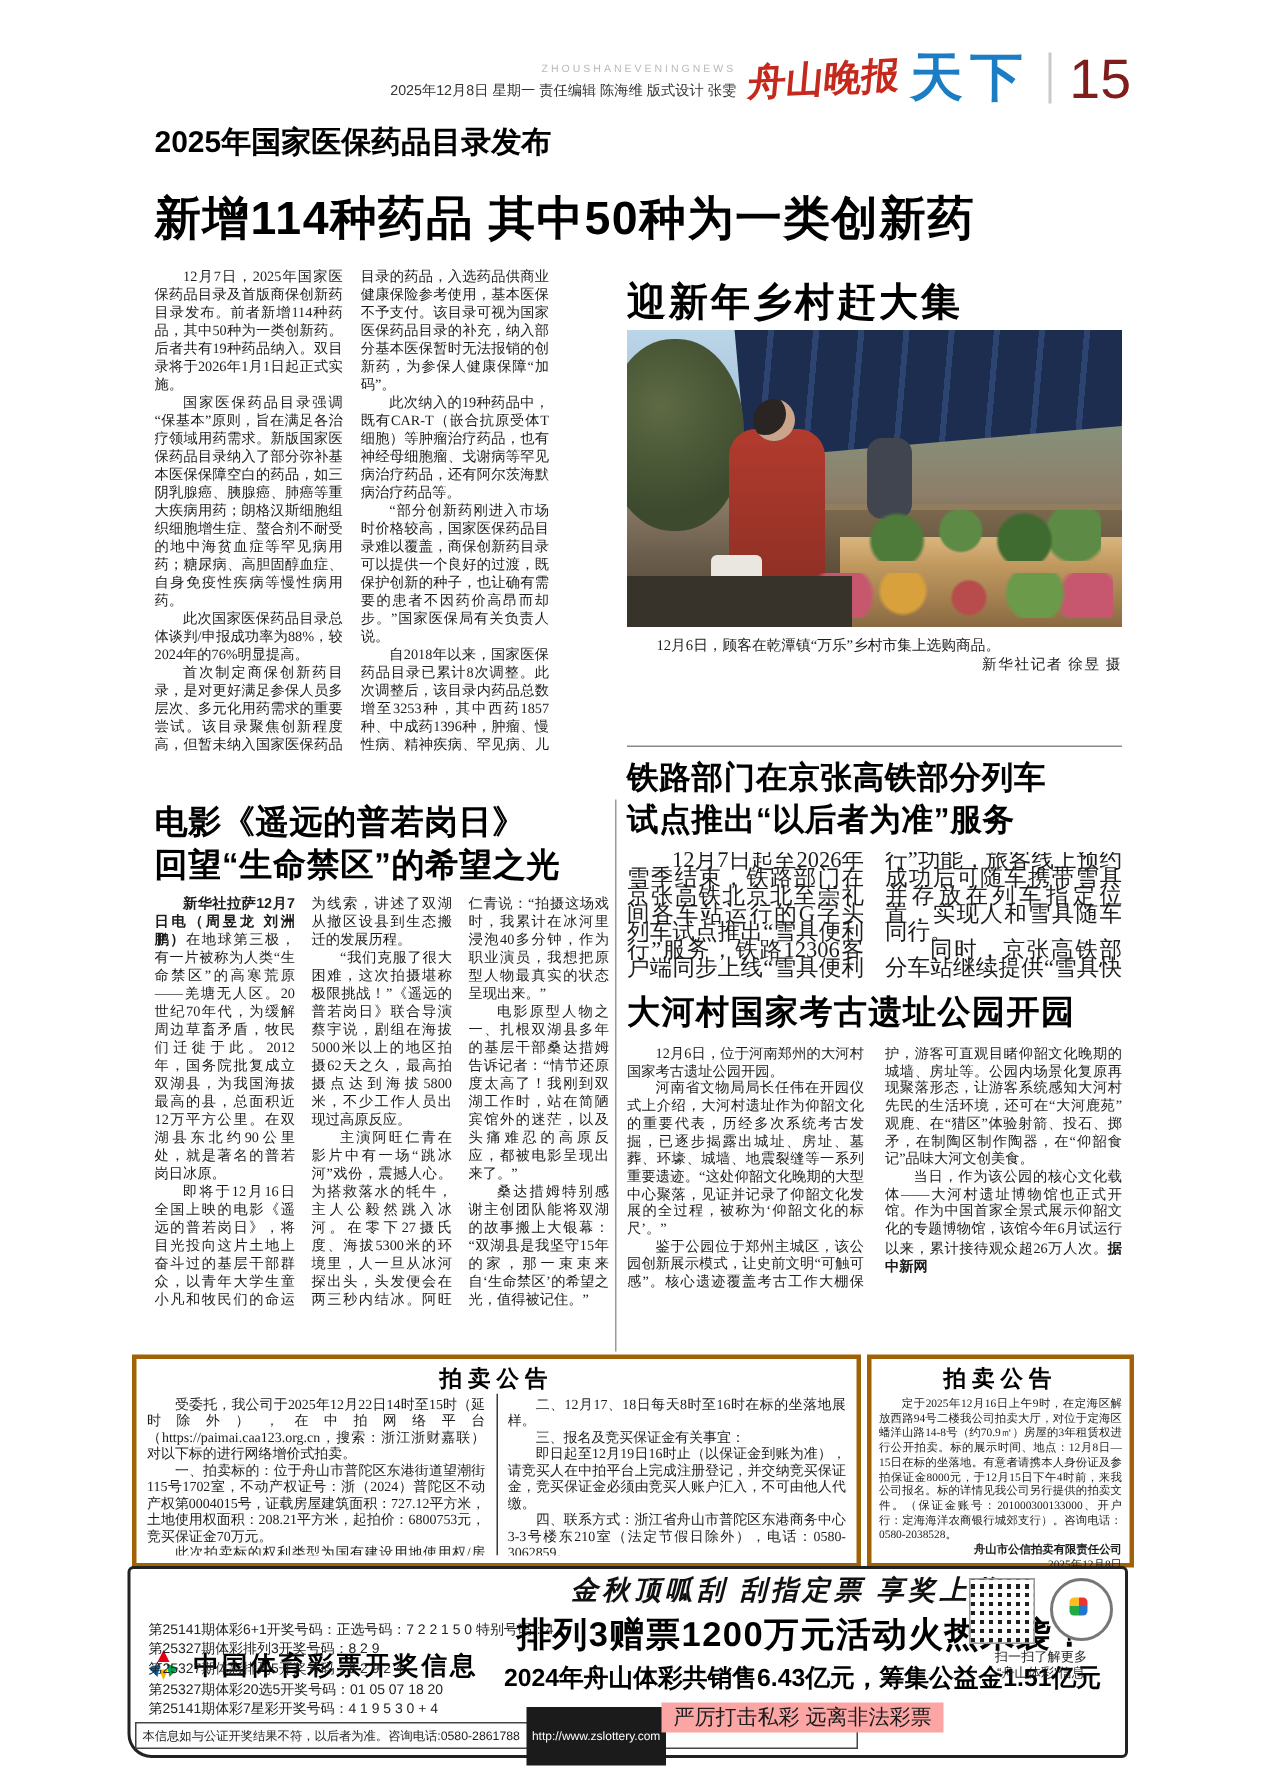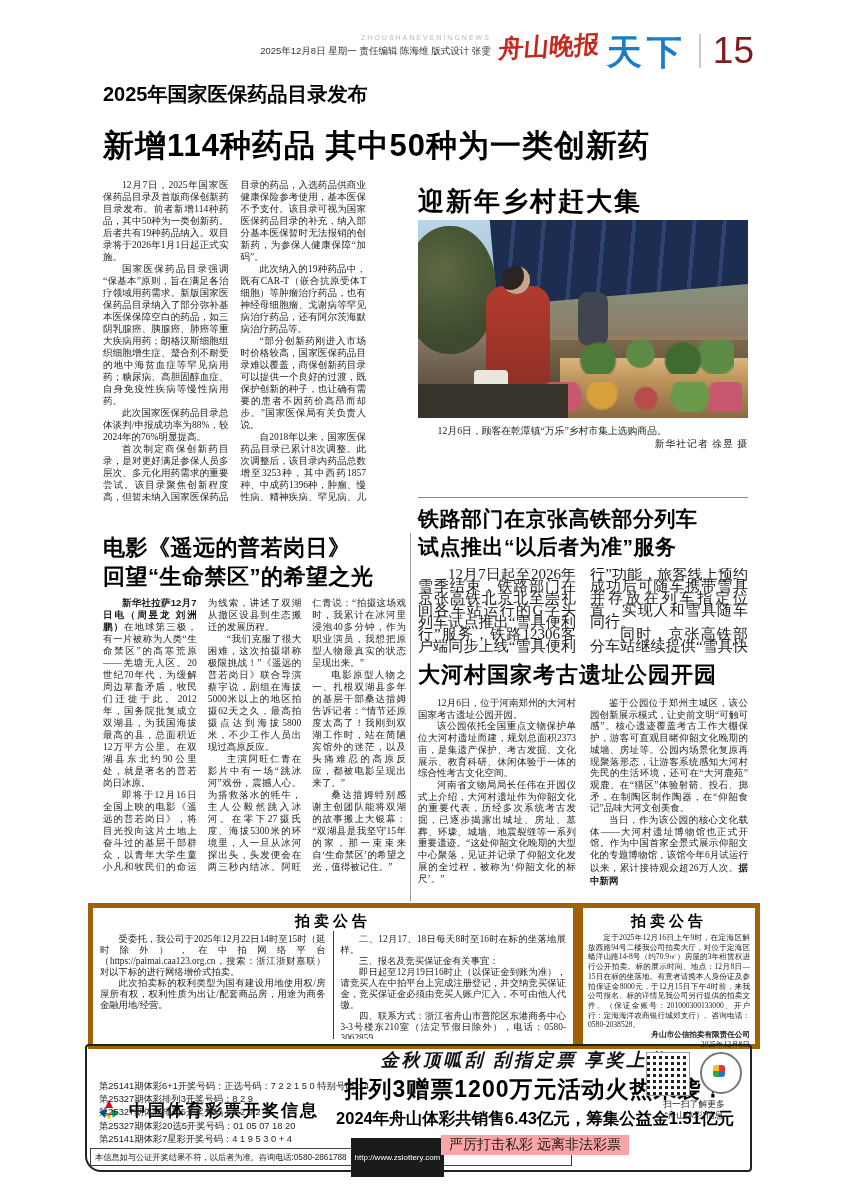--- a/index.html
+++ b/index.html
@@ -2,21 +2,21 @@
 <html lang="zh"><head>
 <meta charset="utf-8">
 <style>
   html,body{margin:0;padding:0;background:#f2f2f0;}
   .page{position:relative;width:842px;height:1191px;background:#fff;margin:0 auto;overflow:hidden;
         font-family:"Liberation Serif","DejaVu Serif",serif;color:#1c1c1c;}
   .hd{font-family:"Liberation Sans","DejaVu Sans",sans-serif;font-weight:bold;color:#000;}
   .abs{position:absolute;}
   p{margin:0;}
   
-  .masthead{top:34px;right:88px;display:flex;align-items:flex-start;gap:8px;margin-left:48px;}
+  .masthead{top:34px;right:88px;display:flex;align-items:flex-end;gap:8px;margin-left:48px;}
   .mh-left{display:flex;flex-direction:column;align-items:flex-end;justify-content:flex-end;padding-bottom:2px;}
   .mh-en{font-size:7px;letter-spacing:2px;color:#b9b9b9;font-family:"Liberation Sans",sans-serif;}
   .mh-date{font-size:9.5px;color:#333;margin-top:4px;font-family:"Liberation Sans",sans-serif;white-space:nowrap;}
   .mh-logo{font-size:25px;font-weight:bold;color:#c5281c;transform:skewX(-8deg) rotate(-3deg);
            font-family:"Liberation Serif",serif;line-height:1;padding-bottom:3px;white-space:nowrap;}
   .mh-section{font-size:35px;font-weight:bold;color:#1b7dc4;letter-spacing:5px;line-height:1;
               font-family:"Liberation Sans",sans-serif;}
   .mh-bar{width:2px;height:34px;background:#c9c9c9;margin:0 4px;}
   .mh-page{font-size:37px;color:#7f1d1d;line-height:.9;font-family:"Liberation Sans",sans-serif;}
   
@@ -42,21 +42,21 @@
   .dhc-hl{left:418px;top:660px;font-size:22px;letter-spacing:1px;}
   .dhc-body{left:418px;top:698px;width:330px;height:201px;columns:2;column-gap:14px;
             font-size:9.5px;line-height:11.7px;text-align:justify;overflow:hidden;}
   
   .movie-hl{left:103px;top:533px;font-size:22px;line-height:29px;letter-spacing:.5px;}
   .movie-body{left:103px;top:597px;width:303px;height:303px;columns:3;column-gap:11px;
               font-size:9.5px;line-height:12px;text-align:justify;overflow:hidden;}
   .movie-body b{font-family:"Liberation Sans",sans-serif;}
   .rule-v{left:410px;top:533px;width:1px;height:368px;background:#9a9a9a;}
   
-  .box{border:5px solid #a16207;background:#fff;}
+  .box{border:3px solid #a16207;background:#fff;}
   .auc-l{left:88px;top:903px;width:480px;height:136px;}
   .auc-r{left:578px;top:903px;width:172px;height:136px;}
   .auc-title{text-align:center;font-size:15px;letter-spacing:4px;padding-top:4px;}
   .auc-cols{display:flex;height:108px;overflow:hidden;}
   .auc-col{width:50%;padding:3px 7px;font-size:9.3px;line-height:11px;text-align:justify;}
   .auc-col.second{border-left:1px solid #3a3a3a;}
   .auc-col p{text-indent:2em;}
   .auc-r-body{padding:2px 5px;font-size:7.6px;line-height:9.7px;text-align:justify;overflow:hidden;height:112px;}
   .auc-r-body p{text-indent:2em;}
   .sig{text-align:right;text-indent:0!important;font-weight:bold;font-family:"Liberation Sans",sans-serif;}
@@ -144,21 +144,20 @@
     <div>试点推出“以后者为准”服务</div>
   </div>
   <div class="abs rail-body news-body">
     <p>12月7日起至2026年雪季结束，铁路部门在京张高铁北京北至崇礼间各车站运行的G字头列车试点推出“雪具便利行”服务，铁路12306客户端同步上线“雪具便利行”功能，旅客线上预约成功后可随车携带雪具并存放在列车指定位置，实现人和雪具随车同行。</p>
     <p><span>同时，京张高铁部分车站继续提供“雪具快运”服务，“坐着高铁去滑雪”将更加方便快捷。</span><span class="src">据中新网</span></p>
   </div>
 
   <div class="abs dhc-hl hd">大河村国家考古遗址公园开园</div>
   <div class="abs dhc-body news-body">
     <p>12月6日，位于河南郑州的大河村国家考古遗址公园开园。</p>
-      <p>该公园依托全国重点文物保护单位大河村遗址而建，规划总面积2373亩，是集遗产保护、考古发掘、文化展示、教育科研、休闲体验于一体的综合性考古文化空间。</p>
       <p>河南省文物局局长任伟在开园仪式上介绍，大河村遗址作为仰韶文化的重要代表，历经多次系统考古发掘，已逐步揭露出城址、房址、墓葬、环壕、城墙、地震裂缝等一系列重要遗迹。“这处仰韶文化晚期的大型中心聚落，见证并记录了仰韶文化发展的全过程，被称为‘仰韶文化的标尺’。”</p>
       <p>鉴于公园位于郑州主城区，该公园创新展示模式，让史前文明“可触可感”。核心遗迹覆盖考古工作大棚保护，游客可直观目睹仰韶文化晚期的城墙、房址等。公园内场景化复原再现聚落形态，让游客系统感知大河村先民的生活环境，还可在“大河鹿苑”观鹿、在“猎区”体验射箭、投石、掷矛，在制陶区制作陶器，在“仰韶食记”品味大河文创美食。</p>
     <p><span>当日，作为该公园的核心文化载体——大河村遗址博物馆也正式开馆。作为中国首家全景式展示仰韶文化的专题博物馆，该馆今年6月试运行以来，累计接待观众超26万人次。</span><span class="src">据中新网</span></p>
   </div>
 
   <div class="abs movie-hl hd">
     <div>电影《遥远的普若岗日》</div>
     <div>回望“生命禁区”的希望之光</div>
   </div>
   <div class="abs movie-body news-body">
@@ -170,20 +169,21 @@
       <p>桑达措姆特别感谢主创团队能将双湖的故事搬上大银幕：“双湖县是我坚守15年的家，那一束束来自‘生命禁区’的希望之光，值得被记住。”</p>
   </div>
 
   <div class="abs rule-v"></div>
 
   <div class="abs box auc-l">
     <div class="auc-title hd">拍卖公告</div>
     <div class="auc-cols">
       <div class="auc-col">
           <p>受委托，我公司于2025年12月22日14时至15时（延时除外），在中拍网络平台（https://paimai.caa123.org.cn，搜索：浙江浙财嘉联）对以下标的进行网络增价式拍卖。</p>
+          <p>一、拍卖标的：位于舟山市普陀区东港街道望潮街115号1702室，不动产权证号：浙（2024）普陀区不动产权第0004015号，证载房屋建筑面积：727.12平方米，土地使用权面积：208.21平方米，起拍价：6800753元，竞买保证金70万元。</p>
           <p>此次拍卖标的权利类型为国有建设用地使用权/房屋所有权，权利性质为出让/配套商品房，用途为商务金融用地/经营。</p>
         </div>
       <div class="auc-col second">
         <p>二、12月17、18日每天8时至16时在标的坐落地展样。</p>
           <p>三、报名及竞买保证金有关事宜：</p>
           <p>即日起至12月19日16时止（以保证金到账为准），请竞买人在中拍平台上完成注册登记，并交纳竞买保证金，竞买保证金必须由竞买人账户汇入，不可由他人代缴。</p>
           <p>四、联系方式：浙江省舟山市普陀区东港商务中心3-3号楼东210室（法定节假日除外），电话：0580-3062859。</p>
 
       </div>
     </div>

